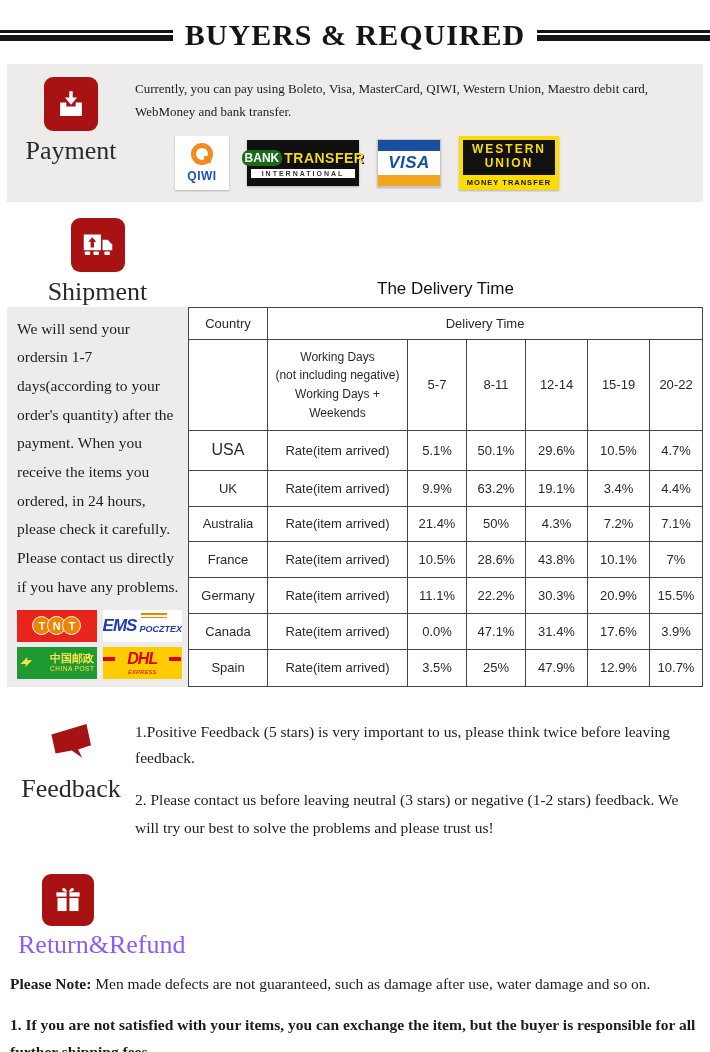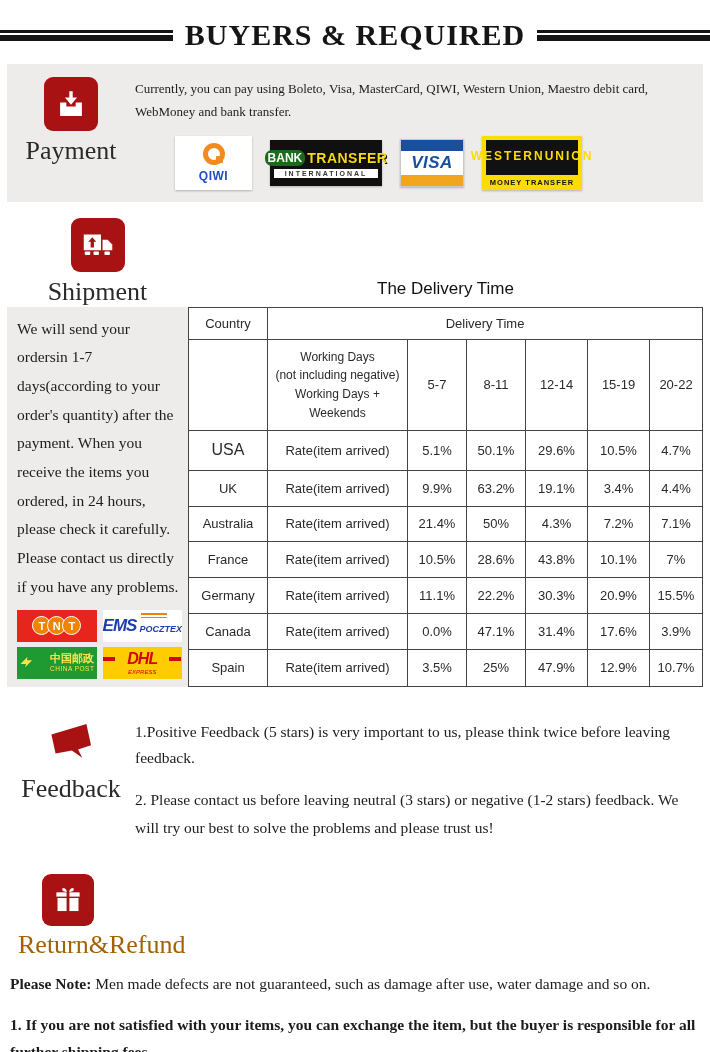--- a/index.html
+++ b/index.html
@@ -22,35 +22,35 @@
   .section-id{width:128px;display:flex;flex-direction:column;align-items:center;flex-shrink:0;}
   .icon-tile{width:54px;height:54px;background:var(--accent-red);border-radius:9px;display:flex;align-items:center;justify-content:center;}
   .section-label{font-size:26px;color:#2a2a2a;margin-top:5px;white-space:nowrap;}
 
   
   .payment-section{display:flex;background:var(--section-bg);margin:8px 7px 0;padding:13px 0 12px;}
   .payment-body{flex:1;padding-right:12px;}
   .payment-desc{font-size:13px;line-height:1.8;margin:0 0 12px;}
   .pay-logos{display:flex;align-items:center;gap:18px;margin-left:40px;}
   .pay-card{box-shadow:0 1px 2px rgba(0,0,0,.25);}
-  .logo-qiwi{width:77px;height:54px;background:#fff;display:flex;flex-direction:column;align-items:center;justify-content:center;font-family:"Liberation Sans",sans-serif;}
+  .logo-qiwi{width:54px;height:54px;background:#fff;display:flex;flex-direction:column;align-items:center;justify-content:center;font-family:"Liberation Sans",sans-serif;}
   .qiwi-q{width:22px;height:22px;border:5px solid var(--qiwi-orange);border-radius:50%;position:relative;}
   .qiwi-q::after{content:"";position:absolute;right:-3px;bottom:-3px;width:7px;height:7px;background:var(--qiwi-orange);border-radius:1px;}
   .qiwi-text{color:var(--qiwi-blue);font-weight:bold;font-size:12px;margin-top:4px;letter-spacing:.5px;}
   .logo-bt{width:112px;height:46px;background:#101010;display:flex;flex-direction:column;align-items:center;justify-content:center;font-family:"Liberation Sans",sans-serif;padding:3px 4px 0;}
   .bt-line1{display:flex;align-items:center;gap:2px;}
   .bt-bank{background:var(--bt-green);color:#fff;font-weight:bold;font-size:12px;padding:1px 3px;border-radius:7px;}
   .bt-transfer{color:var(--bt-yellow);font-weight:bold;font-size:14px;letter-spacing:.5px;text-shadow:1px 1px 0 #000;}
   .bt-intl{background:#fff;color:#333;font-size:7px;font-weight:bold;letter-spacing:2px;margin-top:3px;width:100%;text-align:center;padding:1px 0;}
   .logo-visa{width:64px;height:48px;background:#fff;border:1px solid #c8c8c8;display:flex;flex-direction:column;font-family:"Liberation Sans",sans-serif;}
   .visa-top{height:11px;background:var(--visa-blue);}
   .visa-mid{flex:1;display:flex;align-items:center;justify-content:center;color:var(--visa-blue);font-weight:bold;font-style:italic;font-size:17px;letter-spacing:.5px;}
   .visa-bottom{height:11px;background:var(--visa-orange);}
   .logo-wu{width:100px;height:54px;background:var(--wu-yellow);display:flex;flex-direction:column;align-items:center;padding:4px 4px 3px;font-family:"Liberation Sans",sans-serif;}
-  .wu-box{background:#111;color:var(--wu-yellow);width:100%;flex:1;display:flex;flex-direction:row;align-items:center;justify-content:center;font-weight:bold;font-size:12px;letter-spacing:2px;line-height:1.15;}
+  .wu-box{background:#111;color:var(--wu-yellow);width:100%;flex:1;display:flex;flex-direction:column;align-items:center;justify-content:center;font-weight:bold;font-size:12px;letter-spacing:2px;line-height:1.15;}
   .wu-sub{color:#111;font-weight:bold;font-size:7.5px;letter-spacing:1px;margin-top:3px;}
 
   
   .ship-head{display:flex;align-items:flex-end;margin:16px 7px 0;}
   .ship-head .section-id{width:181px;}
   .delivery-title{flex:1;text-align:center;font-family:"Liberation Sans",sans-serif;font-size:17px;color:#111;padding-bottom:8px;}
   .ship-body{display:flex;margin:0 7px;align-items:stretch;}
   .ship-left{width:181px;flex-shrink:0;background:var(--section-bg);padding:8px 6px 8px 10px;display:flex;flex-direction:column;}
   .ship-note{font-size:15.5px;line-height:1.85;color:#1c1c1c;}
   .courier-grid{display:grid;grid-template-columns:1fr 1fr;gap:5px 6px;margin-top:auto;padding-top:8px;font-family:"Liberation Sans",sans-serif;}
@@ -82,21 +82,21 @@
   
   .feedback-section{display:flex;margin:30px 7px 0;}
   .fb-icon{margin-top:2px;}
   .fb-body{flex:1;padding-right:4px;}
   .fb-p1{font-size:15.5px;line-height:1.7;margin-top:2px;}
   .fb-p2{font-size:15.5px;line-height:1.8;margin-top:15px;}
 
   
   .returns-head{display:flex;flex-direction:column;align-items:flex-start;margin:32px 0 0 18px;}
   .returns-head .icon-tile{margin-left:24px;width:52px;height:52px;}
-  .returns-label{font-size:26px;color:#a16207;margin-top:4px;}
+  .returns-label{font-size:26px;color:#8b5cf6;margin-top:4px;}
   .returns-text{margin:10px 10px 0;font-size:15.5px;}
   .returns-text p{line-height:1.75;}
   .note-line{margin-top:2px;}
   .bold{font-weight:bold;}
   .rt-p1{margin-top:14px;}
 </style>
 </head>
 <body>
 
 <div class="page">

